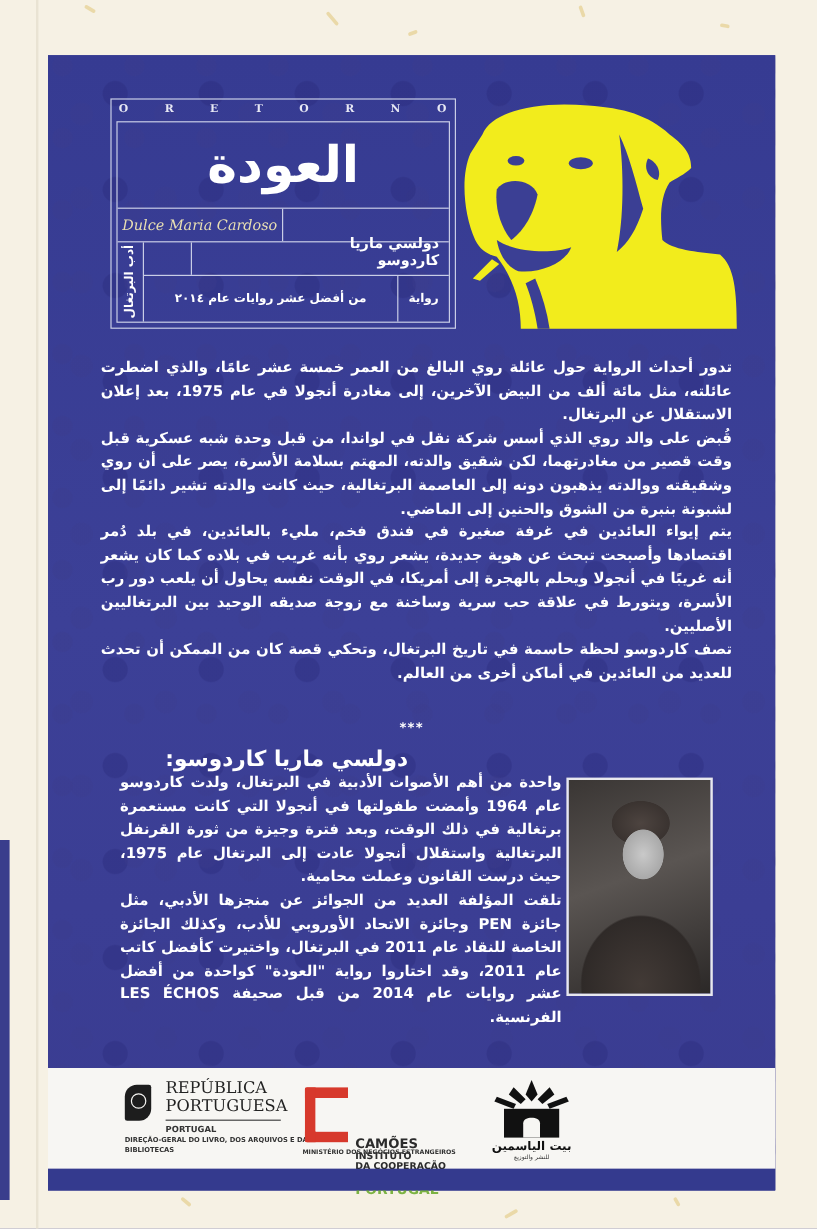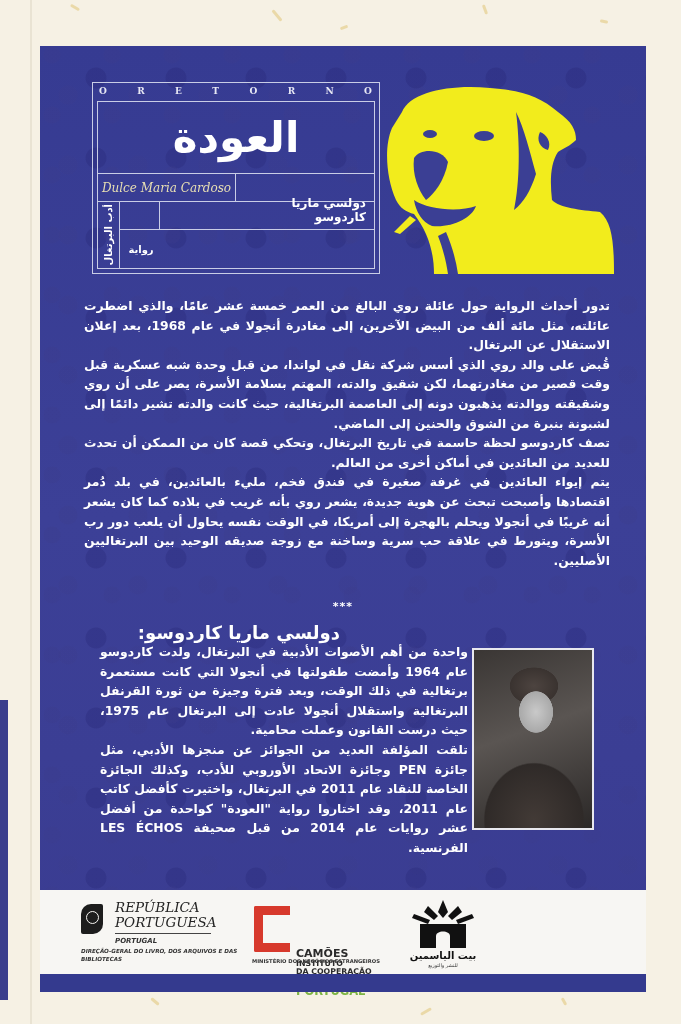--- a/index.html
+++ b/index.html
@@ -133,21 +133,21 @@
       radial-gradient(ellipse 34px 26px at 60px 36px, #4d4440 0%, #3a3330 70%, transparent 72%),
       radial-gradient(ellipse 70px 80px at 60px 170px, #423a36 0%, #2f2a28 70%, transparent 72%),
       linear-gradient(160deg, #3a3634 0%, #5a5552 45%, #2b2827 100%);
   }
   
   .footer {
     position: absolute; left: 0; top: 844px; width: 606px; height: 84px;
     background: #f7f6f3; display: flex; align-items: center;
   }
   .logo-rp {
-    position: absolute; left: 41px; top: 10px; width: 190px; height: 70px; font-style: italic;
+    position: absolute; left: 64px; top: 10px; width: 190px; height: 70px;
   }
   .rp-emblem {
     position: absolute; left: 0; top: 4px; width: 22px; height: 30px;
     background: #1d1d1d; border-radius: 10px 2px 10px 2px;
   }
   .rp-emblem::after {
     content: ""; position: absolute; left: 5px; top: 7px; width: 11px; height: 11px;
     border: 1.5px solid #f7f6f3; border-radius: 50%;
   }
   .rp-title {
@@ -241,42 +241,43 @@
         <div class="author-latin">Dulce Maria Cardoso</div>
         <div class="author-arabic">دولسي ماريا كاردوسو</div>
       </div>
       <div class="genre-col">
         <span>أدب البرتغال</span>
       </div>
       <div class="translator-row">
         <div class="translator-blank"></div>
       </div>
       <div class="award-row">
+        <div class="award-text">من أفضل عشر روايات عام ٢٠١٤</div>
         <div class="genre-tag">رواية</div>
       </div>
     </div>
   </div>
 
   <svg class="dog" viewBox="0 0 236 194">
     <path d="M22 30 C30 10, 70 2, 110 6 C140 8, 160 14, 178 30 C192 40, 196 48, 196 58 C190 64, 184 66, 178 70 C170 82, 170 100, 172 118 C180 126, 200 128, 220 130 C232 140, 234 160, 234 192 L54 192 C54 170, 48 150, 34 132 C26 130, 20 126, 16 118 C6 96, 4 64, 12 46 Z" fill="#f2ec1c"></path>
     <ellipse cx="50" cy="52" rx="7" ry="4" fill="#3b3f94"></ellipse>
     <ellipse cx="104" cy="54" rx="10" ry="5" fill="#3b3f94"></ellipse>
     <path d="M34 76 C40 66, 62 66, 68 80 C64 100, 54 112, 46 118 C38 108, 32 92, 34 76 Z" fill="#3b3f94"></path>
     <path d="M34 118 C48 128, 80 130, 96 124 C92 136, 72 146, 52 144 C42 140, 36 130, 34 118 Z" fill="#3b3f94"></path>
     <path d="M136 30 C144 46, 150 70, 156 92 C150 110, 144 120, 134 128 C140 100, 140 60, 136 30 Z" fill="#3b3f94"></path>
     <path d="M160 50 C166 52, 172 60, 168 68 C160 66, 156 58, 160 50 Z" fill="#3b3f94"></path>
     <path d="M30 134 L14 150 L20 152 L36 138 Z" fill="#f2ec1c"></path>
     <path d="M66 150 C72 164, 76 178, 78 192 L68 192 C66 178, 62 164, 58 154 Z" fill="#3b3f94"></path>
   </svg>
 
   <div class="synopsis">
-    <p>تدور أحداث الرواية حول عائلة روي البالغ من العمر خمسة عشر عامًا، والذي اضطرت عائلته، مثل مائة ألف من البيض الآخرين، إلى مغادرة أنجولا في عام 1968، بعد إعلان الاستقلال عن البرتغال.</p>
+    <p>تدور أحداث الرواية حول عائلة روي البالغ من العمر خمسة عشر عامًا، والذي اضطرت عائلته، مثل مائة ألف من البيض الآخرين، إلى مغادرة أنجولا في عام 1975، بعد إعلان الاستقلال عن البرتغال.</p>
     <p>قُبض على والد روي الذي أسس شركة نقل في لواندا، من قبل وحدة شبه عسكرية قبل وقت قصير من مغادرتهما، لكن شقيق والدته، المهتم بسلامة الأسرة، يصر على أن روي وشقيقته ووالدته يذهبون دونه إلى العاصمة البرتغالية، حيث كانت والدته تشير دائمًا إلى لشبونة بنبرة من الشوق والحنين إلى الماضي.</p>
+    <p>يتم إيواء العائدين في غرفة صغيرة في فندق فخم، مليء بالعائدين، في بلد دُمر اقتصادها وأصبحت تبحث عن هوية جديدة، يشعر روي بأنه غريب في بلاده كما كان يشعر أنه غريبًا في أنجولا ويحلم بالهجرة إلى أمريكا، في الوقت نفسه يحاول أن يلعب دور رب الأسرة، ويتورط في علاقة حب سرية وساخنة مع زوجة صديقه الوحيد بين البرتغاليين الأصليين.</p>
     <p>تصف كاردوسو لحظة حاسمة في تاريخ البرتغال، وتحكي قصة كان من الممكن أن تحدث للعديد من العائدين في أماكن أخرى من العالم.</p>
-    <p>يتم إيواء العائدين في غرفة صغيرة في فندق فخم، مليء بالعائدين، في بلد دُمر اقتصادها وأصبحت تبحث عن هوية جديدة، يشعر روي بأنه غريب في بلاده كما كان يشعر أنه غريبًا في أنجولا ويحلم بالهجرة إلى أمريكا، في الوقت نفسه يحاول أن يلعب دور رب الأسرة، ويتورط في علاقة حب سرية وساخنة مع زوجة صديقه الوحيد بين البرتغاليين الأصليين.</p>
   </div>
   <div class="sep">***</div>
 
   <div class="bio-heading">دولسي ماريا كاردوسو:</div>
   <div class="bio">
     <p>واحدة من أهم الأصوات الأدبية في البرتغال، ولدت كاردوسو عام 1964 وأمضت طفولتها في أنجولا التي كانت مستعمرة برتغالية في ذلك الوقت، وبعد فترة وجيزة من ثورة القرنفل البرتغالية واستقلال أنجولا عادت إلى البرتغال عام 1975، حيث درست القانون وعملت محامية.</p>
     <p>تلقت المؤلفة العديد من الجوائز عن منجزها الأدبي، مثل جائزة PEN وجائزة الاتحاد الأوروبي للأدب، وكذلك الجائزة الخاصة للنقاد عام 2011 في البرتغال، واختيرت كأفضل كاتب عام 2011، وقد اختاروا رواية "العودة" كواحدة من أفضل عشر روايات عام 2014 من قبل صحيفة LES ÉCHOS الفرنسية.</p>
   </div>
   <div class="photo" aria-label="author-portrait"></div>
 

